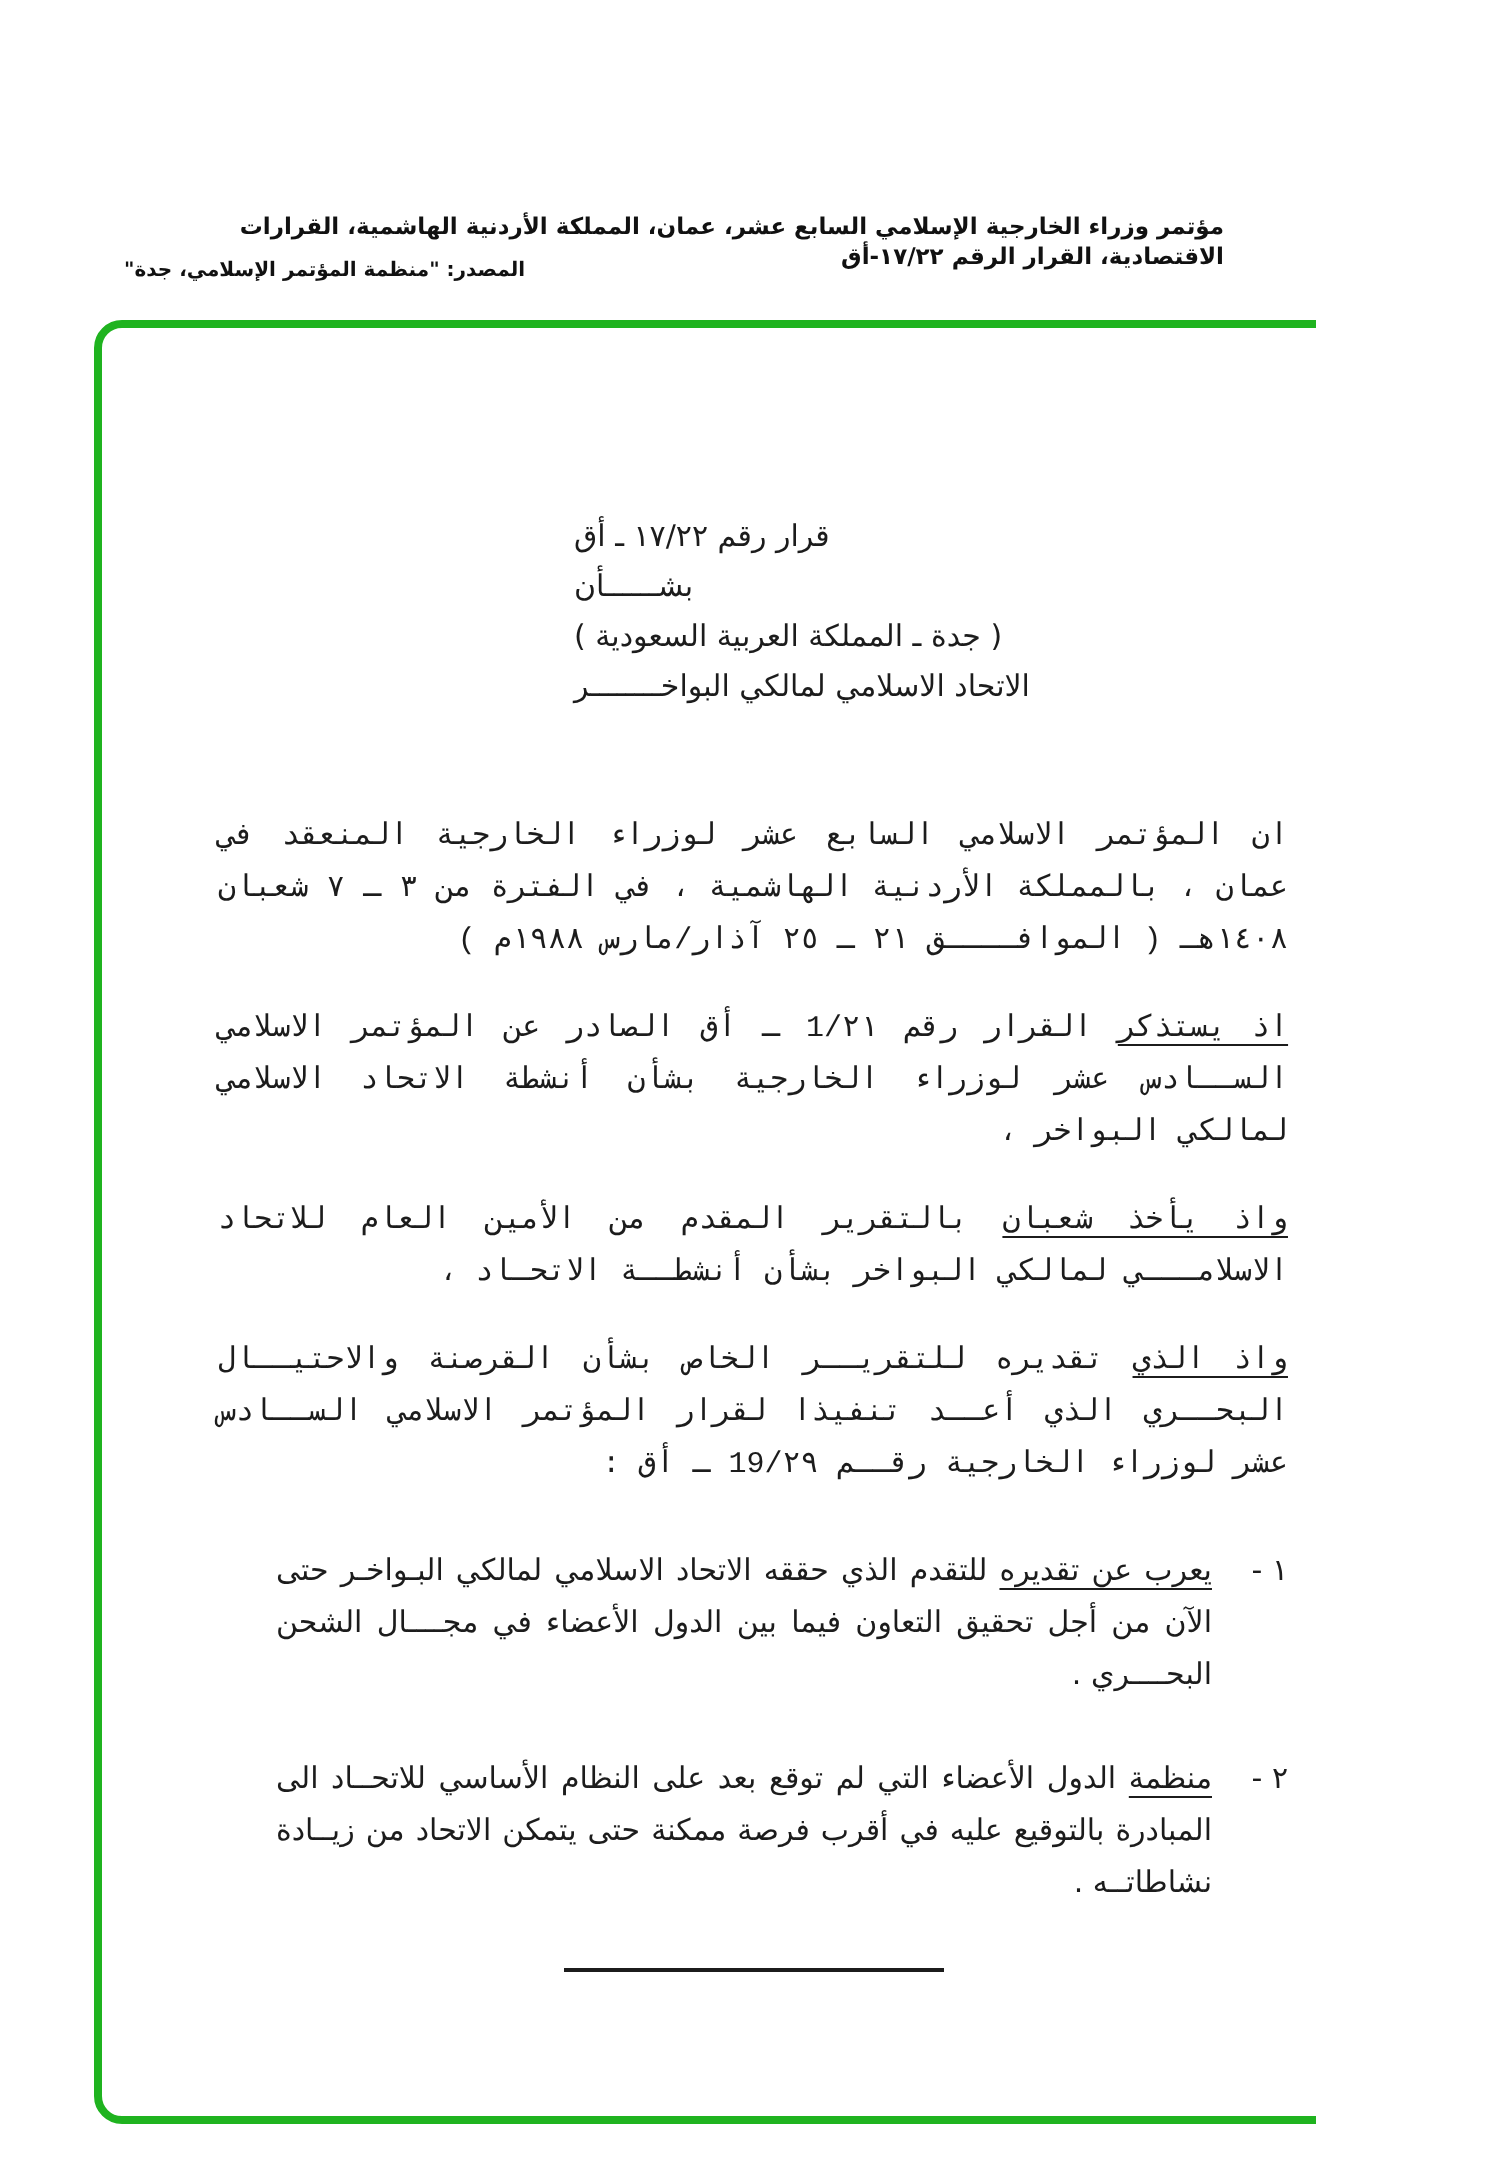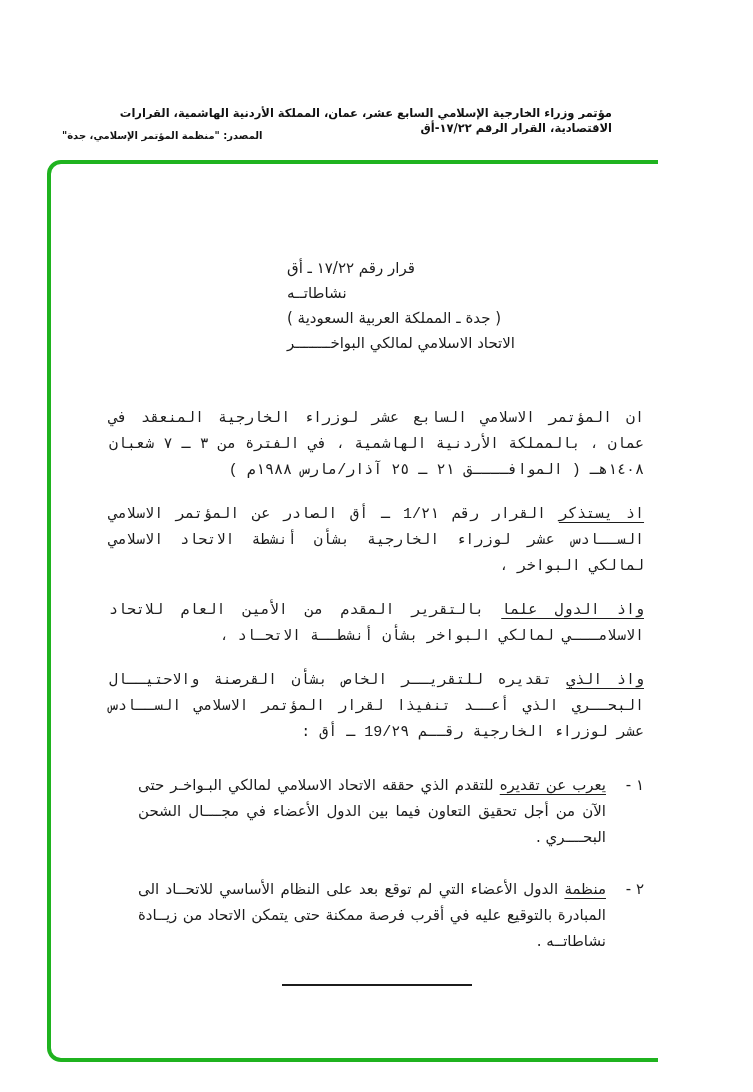--- a/index.html
+++ b/index.html
@@ -73,34 +73,34 @@
 
   <div class="header-citation">مؤتمر وزراء الخارجية الإسلامي السابع عشر، عمان، المملكة الأردنية الهاشمية، القرارات الاقتصادية، القرار الرقم ١٧/٢٢-أق</div>
 
   <div class="header-source">المصدر:  "منظمة المؤتمر الإسلامي، جدة"</div>
 
   <div class="scan-frame" style="border-color: rgb(31, 179, 31);">
     <div class="doc">
 
       <div class="title-block">
         <div>قرار رقم ١٧/٢٢ ـ أق</div>
-        <div>نشاطاتــه</div>
+        <div>بشــــــأن</div>
         <div>( جدة ـ المملكة العربية السعودية )</div>
         <div>الاتحاد الاسلامي لمالكي البواخــــــــر</div>
       </div>
 
       <p class="para first">ان المؤتمر الاسلامي السابع عشر لوزراء الخارجية المنعقد في عمان ، بالمملكة الأردنية الهاشمية ، في الفترة من ٣ ـ ٧ شعبان ١٤٠٨هـ ( الموافــــق ٢١ ـ ٢٥ آذار/مارس ١٩٨٨م )</p>
 
       <p class="para">
         <span class="u">اذ يستذكر</span>
         <span>القرار رقم 1/٢١ ـ أق الصادر عن المؤتمر الاسلامي الســادس عشر لوزراء الخارجية بشأن أنشطة الاتحاد الاسلامي لمالكي البواخر ،</span>
       </p>
 
       <p class="para">
-        <span class="u">واذ الدول علما</span>
+        <span class="u">واذ يأخذ شعبان</span>
         <span>بالتقرير المقدم من الأمين العام للاتحاد الاسلامـــي لمالكي البواخر بشأن أنشطــة الاتحـاد ،</span>
       </p>
 
       <p class="para">
         <span class="u">واذ الذي</span>
         <span>تقديره للتقريــر الخاص بشأن القرصنة والاحتيــال البحــري الذي أعــد تنفيذا لقرار المؤتمر الاسلامي الســادس عشر لوزراء الخارجية رقــم 19/٢٩ ـ أق :</span>
       </p>
 
       <div class="item">
         <span class="item-marker">١ -</span>

